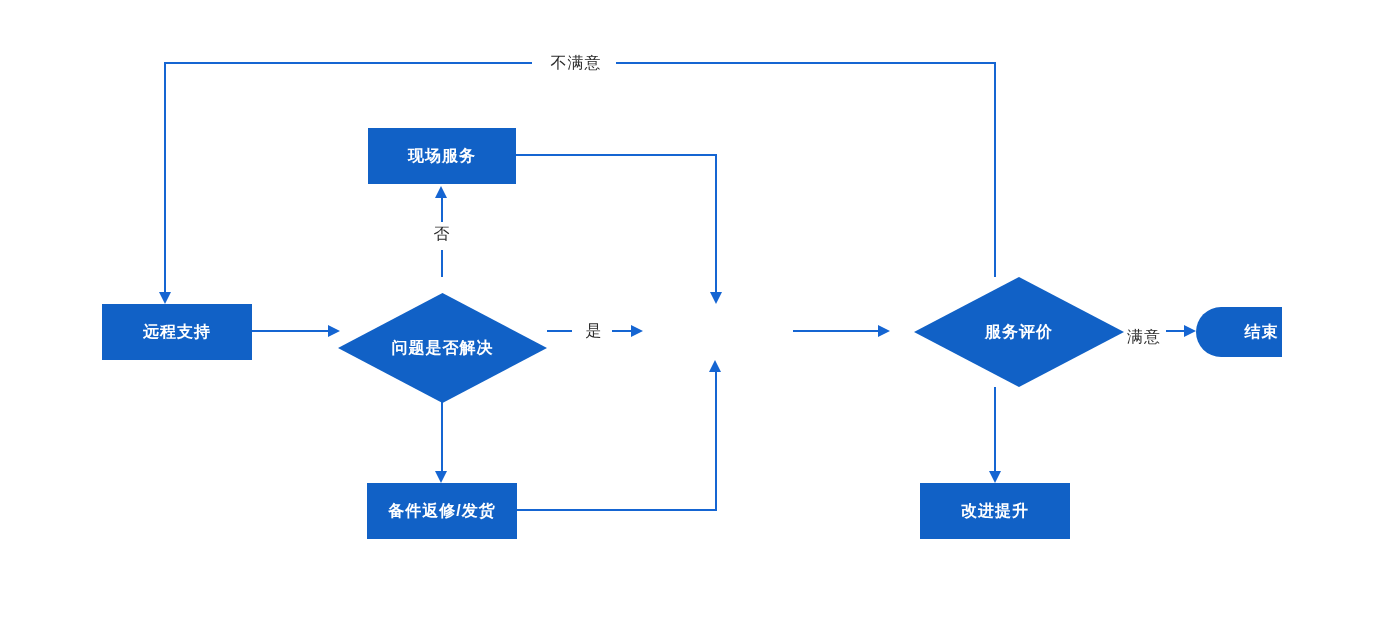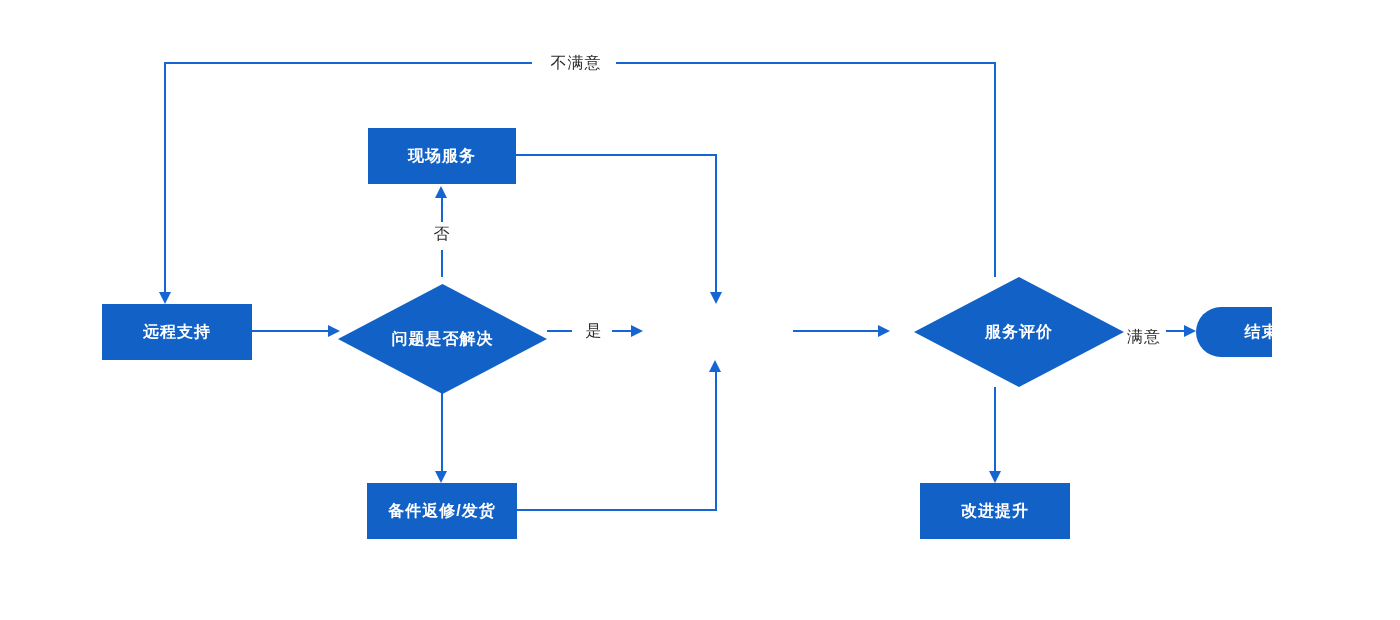--- a/index.html
+++ b/index.html
@@ -9,20 +9,21 @@
     --label-text:#2b2b2b;
     --bg:#ffffff;
   }
   html,body{margin:0;padding:0;background:var(--bg);}
   body{font-family:"Liberation Sans","DejaVu Sans",sans-serif;}
   .canvas{
     position:relative;
     width:1272px;height:620px;
     background:var(--bg);
     overflow:hidden;
+    padding-left:10px;
   }
   
   .node{
     position:absolute;
     background:var(--node-fill);
     color:var(--node-text);
     display:flex;align-items:center;justify-content:center;
     font-size:16px;font-weight:bold;
     letter-spacing:1px;
     box-sizing:border-box;
@@ -99,21 +100,21 @@
   <div class="h-line" style="left:1100px;top:330px;width:22px"></div>
   <span class="edge-label" style="left:1112px;top:328px;width:64px">满意</span>
   <div class="h-line" style="left:1166px;top:330px;width:18px"></div>
   <div class="arrow right" style="left:1184px;top:325px"></div>
 
   <div class="v-line" style="left:994px;top:387px;height:84px"></div>
   <div class="arrow down" style="left:989px;top:471px"></div>
 
   <div class="node process" style="left:102px;top:304px;width:150px;height:56px">远程支持</div>
 
-  <div class="node decision" style="left:338px;top:284px;width:209px;height:110px">
+  <div class="node decision" style="left:338px;top:293px;width:209px;height:110px">
     <div class="shape"></div>
     <span class="txt">问题是否解决</span>
   </div>
 
   <div class="node process" style="left:368px;top:128px;width:148px;height:56px">现场服务</div>
 
 
   <div class="node process" style="left:367px;top:483px;width:150px;height:56px">备件返修/发货</div>
 
   <div class="node decision" style="left:914px;top:277px;width:210px;height:110px">

